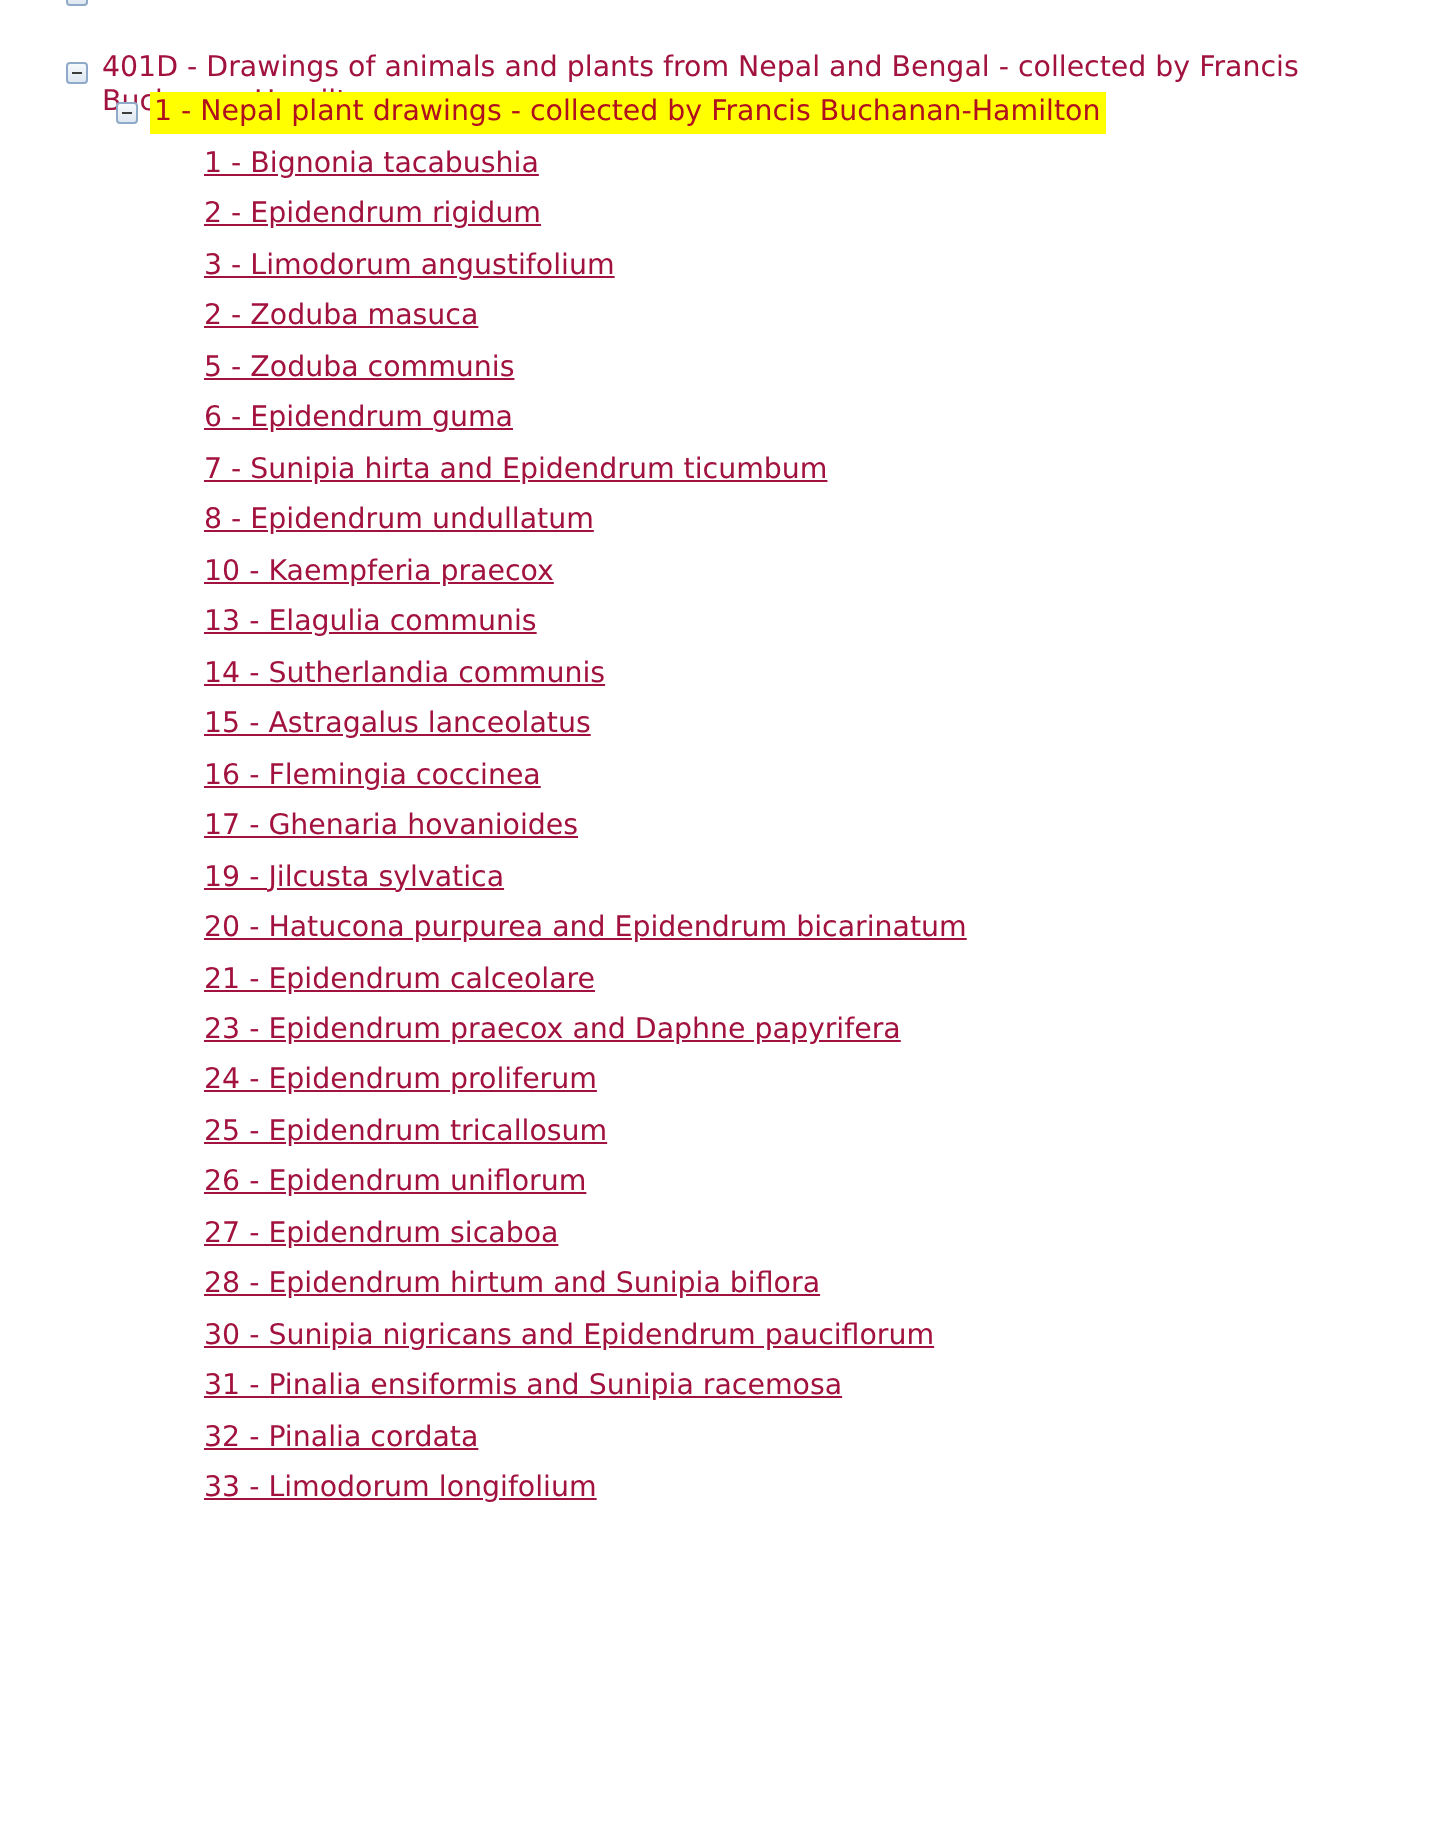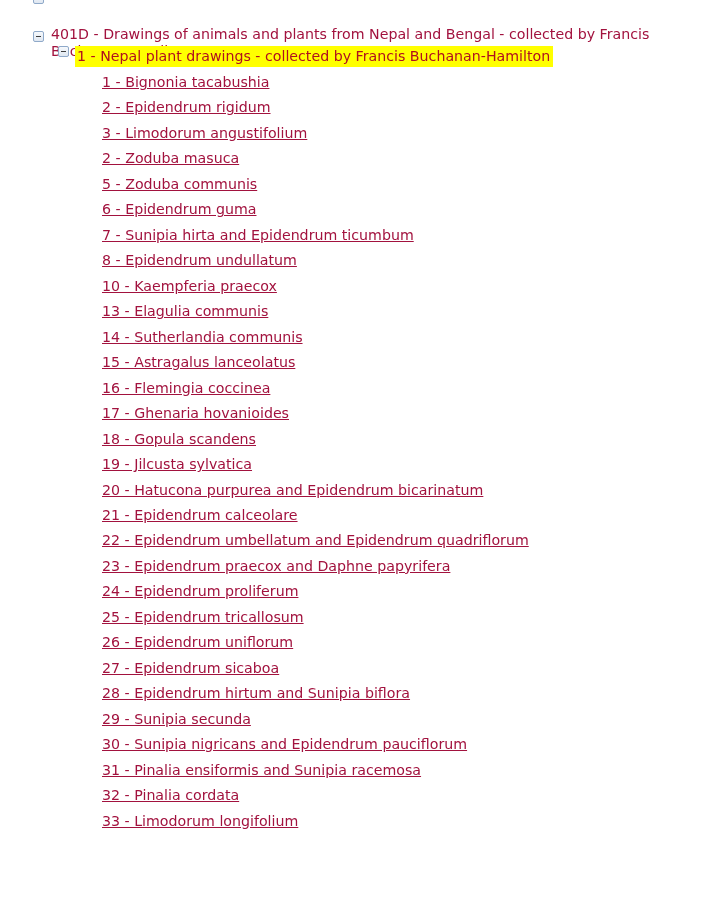--- a/index.html
+++ b/index.html
@@ -20,21 +20,21 @@
     background: #3c3c3c;
   }
   .node-l1 {
     position: absolute; left: 33px; top: 26px; width: 660px;
     line-height: 17px;
   }
   .node-l1 .toggle { position: absolute; left: 0; top: 5px; }
   .node-l1 .label { display: block; padding-left: 18px; }
   .node-l2 {
     position: absolute; left: 58px; top: 46px; height: 21px;
-    display: flex; align-items: flex-start;
+    display: flex; align-items: center;
   }
   .node-l2 .toggle { margin-right: 6px; }
   .node-l2 .label {
     background: #ffff00; color: #b0101e; padding: 1px 3px 1px 2px; line-height: 19px;
   }
   .leaf-list { position: absolute; left: 102px; top: 70px; margin: 0; padding: 0; list-style: none; text-decoration: underline; }
   .leaf { height: 25.47px; line-height: 25.47px; white-space: nowrap; cursor: pointer; }
 </style>
 </head>
 <body>
@@ -61,29 +61,26 @@
   <li class="leaf">5 - Zoduba communis</li>
   <li class="leaf">6 - Epidendrum guma</li>
   <li class="leaf">7 - Sunipia hirta and Epidendrum ticumbum</li>
   <li class="leaf">8 - Epidendrum undullatum</li>
   <li class="leaf">10 - Kaempferia praecox</li>
   <li class="leaf">13 - Elagulia communis</li>
   <li class="leaf">14 - Sutherlandia communis</li>
   <li class="leaf">15 - Astragalus lanceolatus</li>
   <li class="leaf">16 - Flemingia coccinea</li>
   <li class="leaf">17 - Ghenaria hovanioides</li>
-  <li class="leaf">18 - Gopula scandens</li>
   <li class="leaf">19 - Jilcusta sylvatica</li>
   <li class="leaf">20 - Hatucona purpurea and Epidendrum bicarinatum</li>
   <li class="leaf">21 - Epidendrum calceolare</li>
-  <li class="leaf">22 - Epidendrum umbellatum and Epidendrum quadriflorum</li>
   <li class="leaf">23 - Epidendrum praecox and Daphne papyrifera</li>
   <li class="leaf">24 - Epidendrum proliferum</li>
   <li class="leaf">25 - Epidendrum tricallosum</li>
   <li class="leaf">26 - Epidendrum uniflorum</li>
   <li class="leaf">27 - Epidendrum sicaboa</li>
   <li class="leaf">28 - Epidendrum hirtum and Sunipia biflora</li>
-  <li class="leaf">29 - Sunipia secunda</li>
   <li class="leaf">30 - Sunipia nigricans and Epidendrum pauciflorum</li>
   <li class="leaf">31 - Pinalia ensiformis and Sunipia racemosa</li>
   <li class="leaf">32 - Pinalia cordata</li>
   <li class="leaf">33 - Limodorum longifolium</li>
 </ul>
 
 </body></html>

